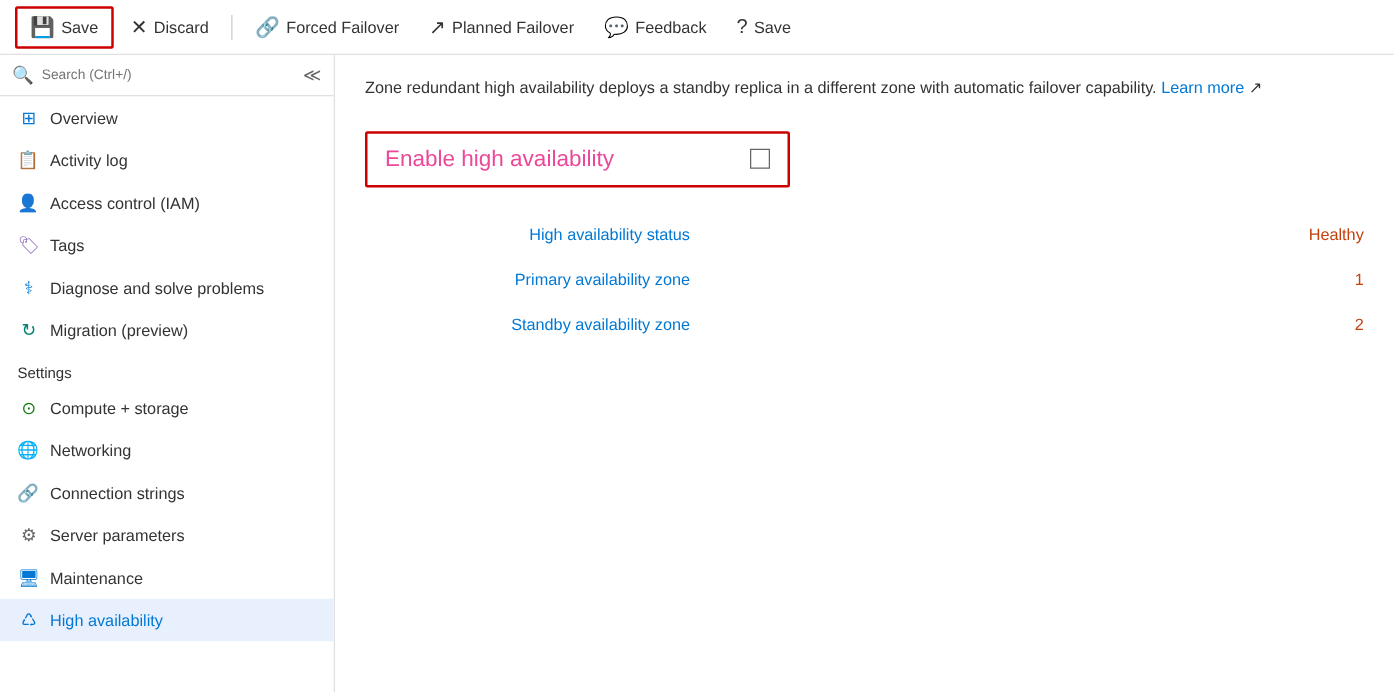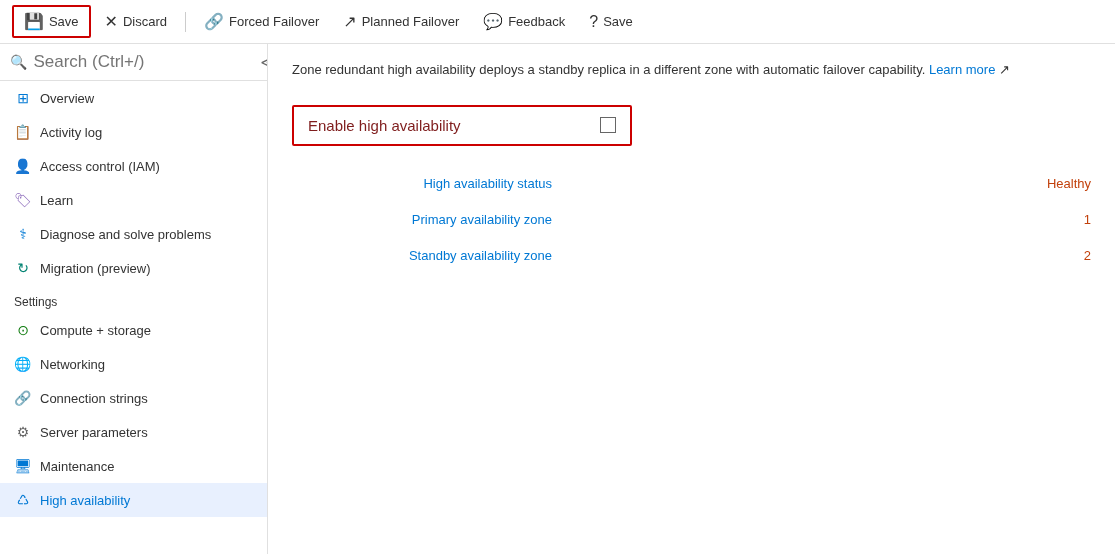--- a/index.html
+++ b/index.html
@@ -53,21 +53,21 @@
       display: flex;
       align-items: center;
       padding: 8px 10px;
       border-bottom: 1px solid #e0e0e0;
       gap: 6px;
     }
     .search-box input {
       flex: 1;
       border: none;
       outline: none;
-      font-size: 17px;
+      font-size: 11px;
       color: #ec4899;
       background: transparent;
     }
     .collapse-btn {
       background: none;
       border: none;
       cursor: pointer;
       color: #666;
       font-size: 14px;
     }
@@ -118,22 +118,22 @@
       display: flex;
       align-items: center;
       justify-content: space-between;
       border: 2px solid #c00;
       padding: 10px 14px;
       margin-bottom: 20px;
       max-width: 340px;
       border-radius: 2px;
     }
     .enable-ha-label {
-      font-size: 15px;
-      color: #7f1d1d;
+      font-size: 18px;
+      color: #ec4899;
     }
     .enable-ha-checkbox {
       width: 16px;
       height: 16px;
       border: 1px solid #666;
       background: #fff;
     }
 
     .prop-table { width: 100%; border-collapse: collapse; }
     .prop-table tr { border: none; }
@@ -210,21 +210,21 @@
     <div class="nav-item">
       <span class="nav-icon icon-blue">📋</span>
       <span>Activity log</span>
     </div>
     <div class="nav-item">
       <span class="nav-icon icon-blue">👤</span>
       <span>Access control (IAM)</span>
     </div>
     <div class="nav-item">
       <span class="nav-icon icon-purple">🏷</span>
-      <span>Learn</span>
+      <span>Tags</span>
     </div>
     <div class="nav-item">
       <span class="nav-icon icon-blue">⚕</span>
       <span>Diagnose and solve problems</span>
     </div>
     <div class="nav-item">
       <span class="nav-icon icon-teal">↻</span>
       <span>Migration (preview)</span>
     </div>
 

